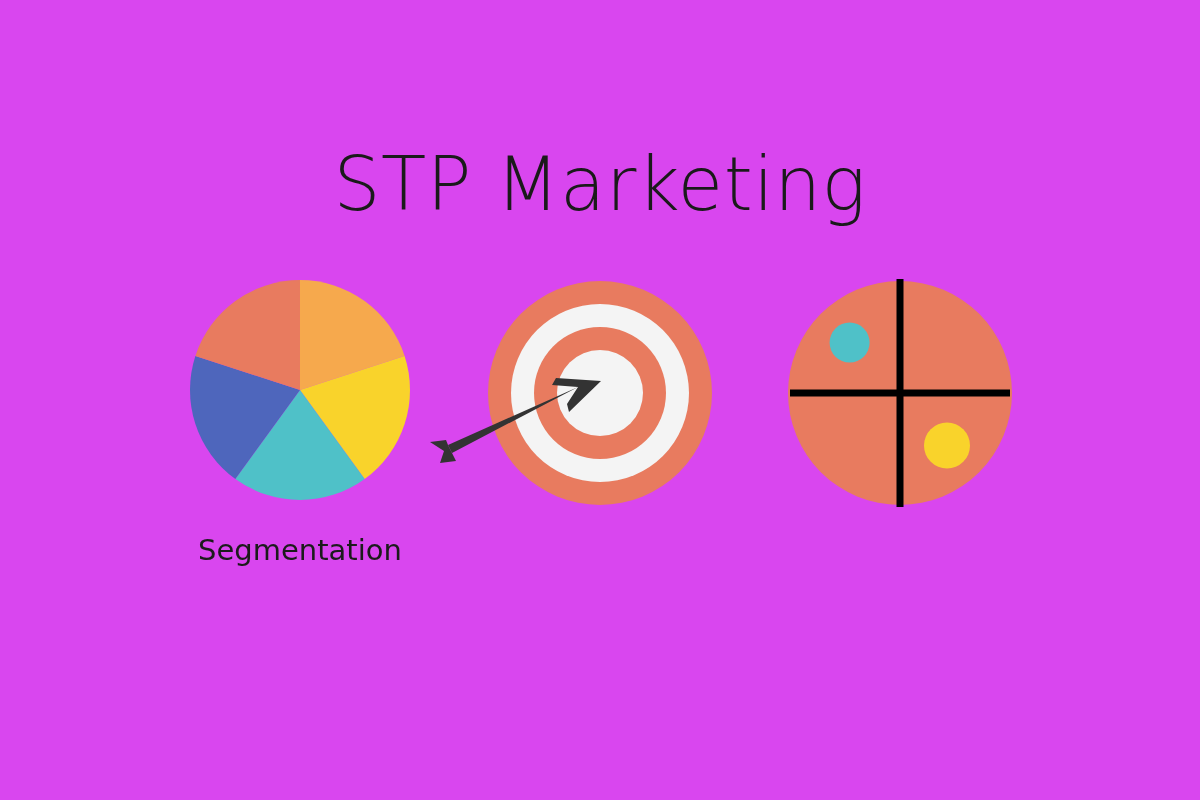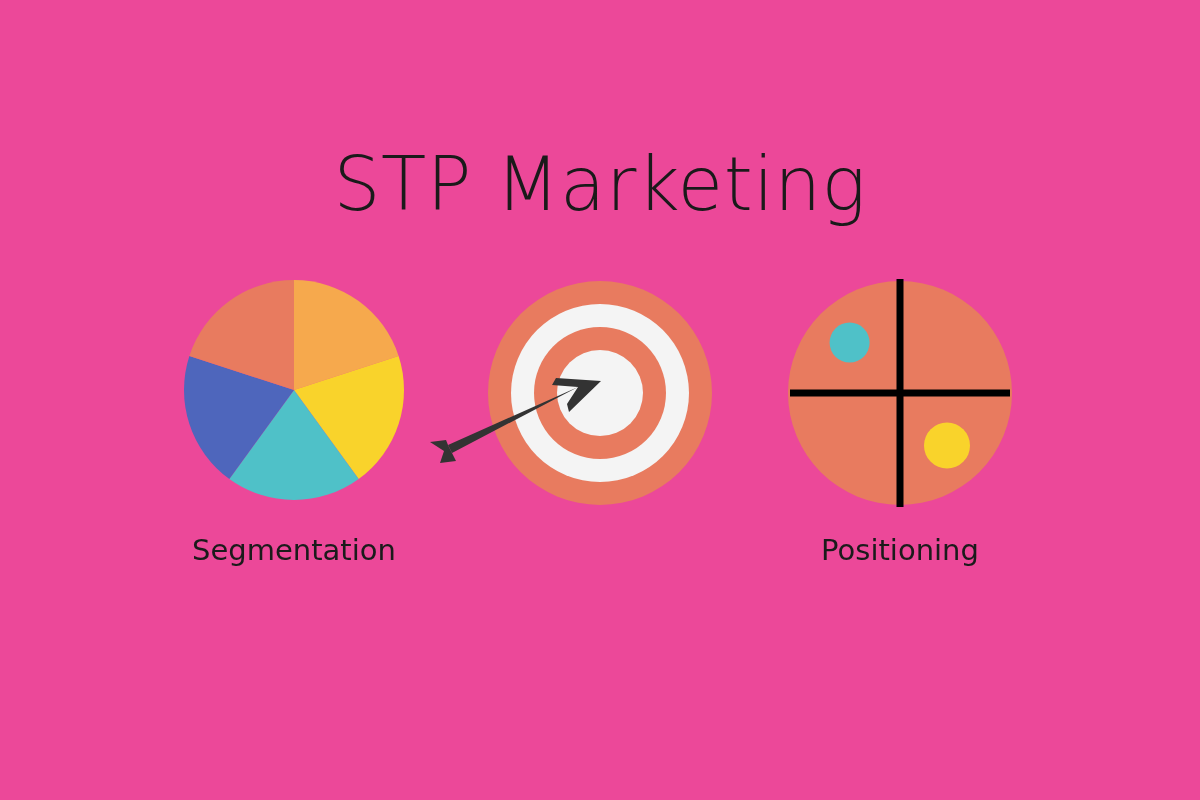--- a/index.html
+++ b/index.html
@@ -31,21 +31,21 @@
     color: #1a1a1a;
     line-height: 1.05;
     font-family: "DejaVu Sans", "Liberation Sans", sans-serif;
   }
   .stage-block {
     position: absolute;
     top: 275px;
     width: 260px;
     height: 310px;
   }
-  #block-segmentation { left: 164px; }
+  #block-segmentation { left: 170px; }
   #block-targeting    { left: 470px; }
   #block-positioning  { left: 770px; }
 
   .graphic-wrap {
     position: absolute;
     top: 0;
     left: 0;
     width: 260px;
     height: 240px;
   }
@@ -78,21 +78,21 @@
   #arrow-layer svg {
     display: block;
     width: 260px;
     height: 240px;
     overflow: visible;
   }
 </style>
 </head>
 <body>
 
-<div id="stage" style="background: #ec4899;">
+<div id="stage" style="background: #d946ef;">
 
   <h1 id="page-title" style="color: rgb(26, 26, 26);">STP Marketing</h1>
 
   <div class="stage-block" id="block-segmentation">
     <div class="graphic-wrap">
       <svg viewBox="0 0 260 240" xmlns="http://www.w3.org/2000/svg" aria-hidden="true">
         <g>
 
           <path d="M130,115 L130.00,5.00 A110,110 0 0,1 234.62,81.01 Z" fill="#F6A94D"></path>
           <path d="M130,115 L234.62,81.01 A110,110 0 0,1 194.66,203.99 Z" fill="#F9D32B"></path>
@@ -141,16 +141,15 @@
       <svg viewBox="0 0 260 240" xmlns="http://www.w3.org/2000/svg" aria-hidden="true">
         <circle cx="130" cy="118" r="112" fill="#E87B5F"></circle>
         <circle cx="79.6" cy="67.6" r="20" fill="#4FC1C8"></circle>
         <circle cx="177.0" cy="170.6" r="23" fill="#F9D32B"></circle>
         <g stroke="#000000" stroke-width="7" stroke-linecap="butt">
           <line x1="130" y1="4" x2="130" y2="232"></line>
           <line x1="20" y1="118" x2="240" y2="118"></line>
         </g>
       </svg>
     </div>
-    <div class="stage-label">Positioning</div>
   </div>
 
 </div>
 
 </body></html>

